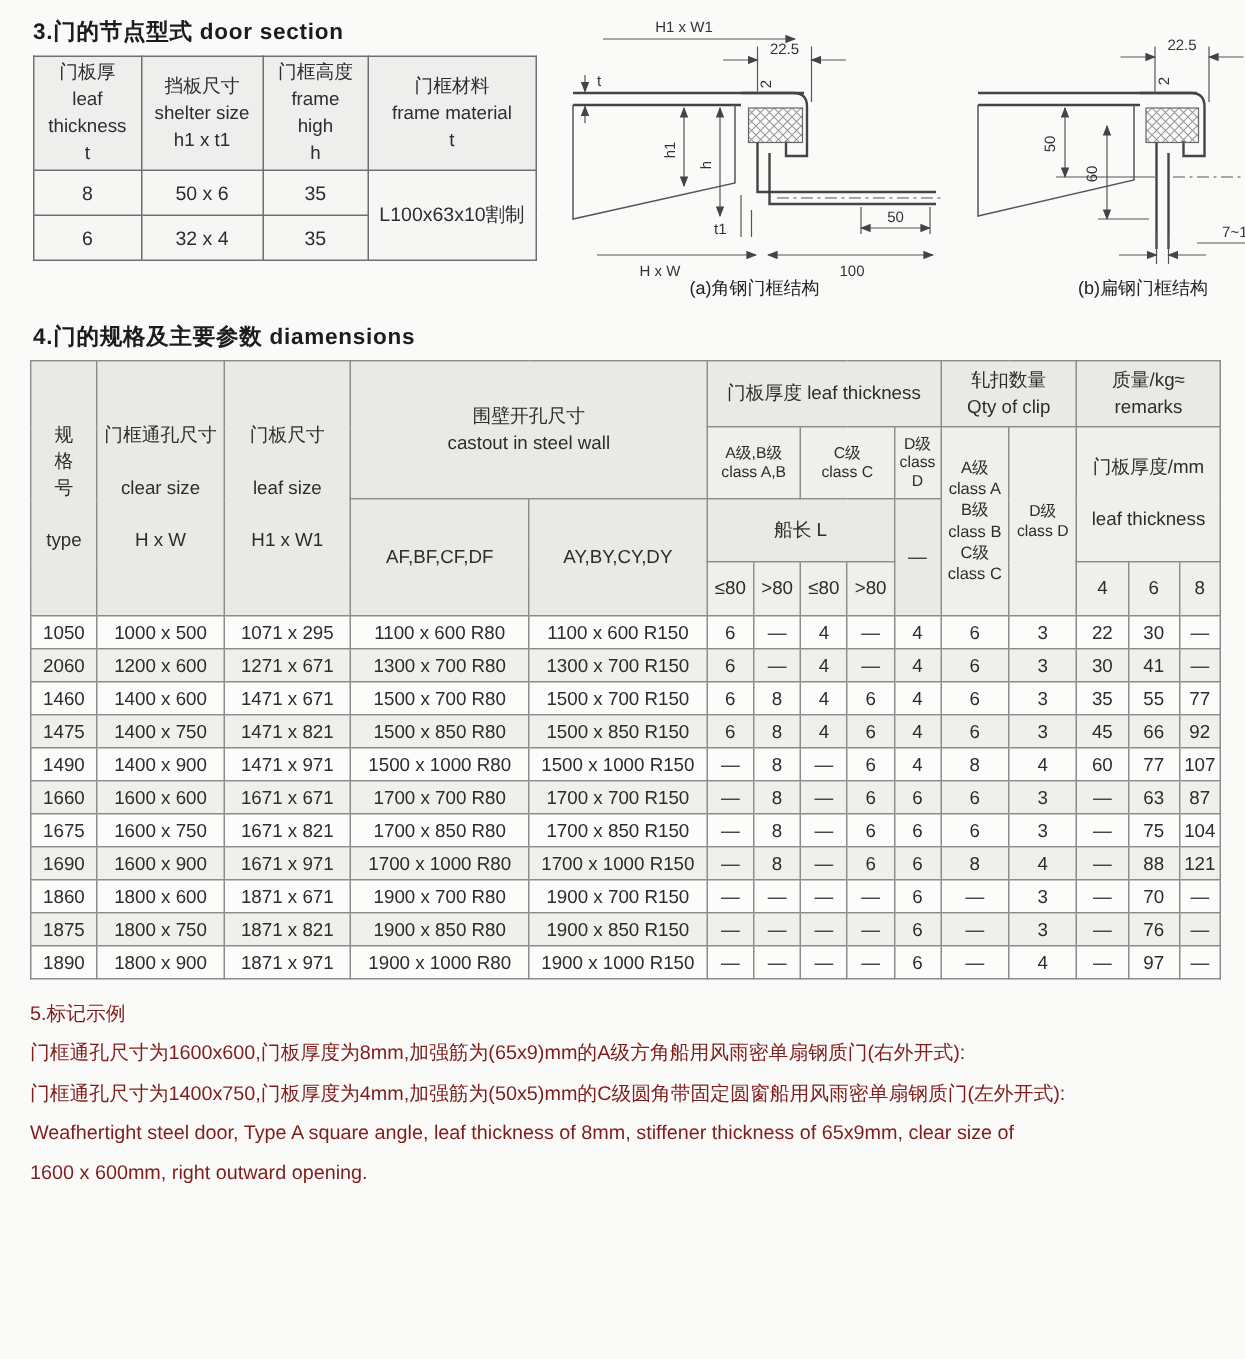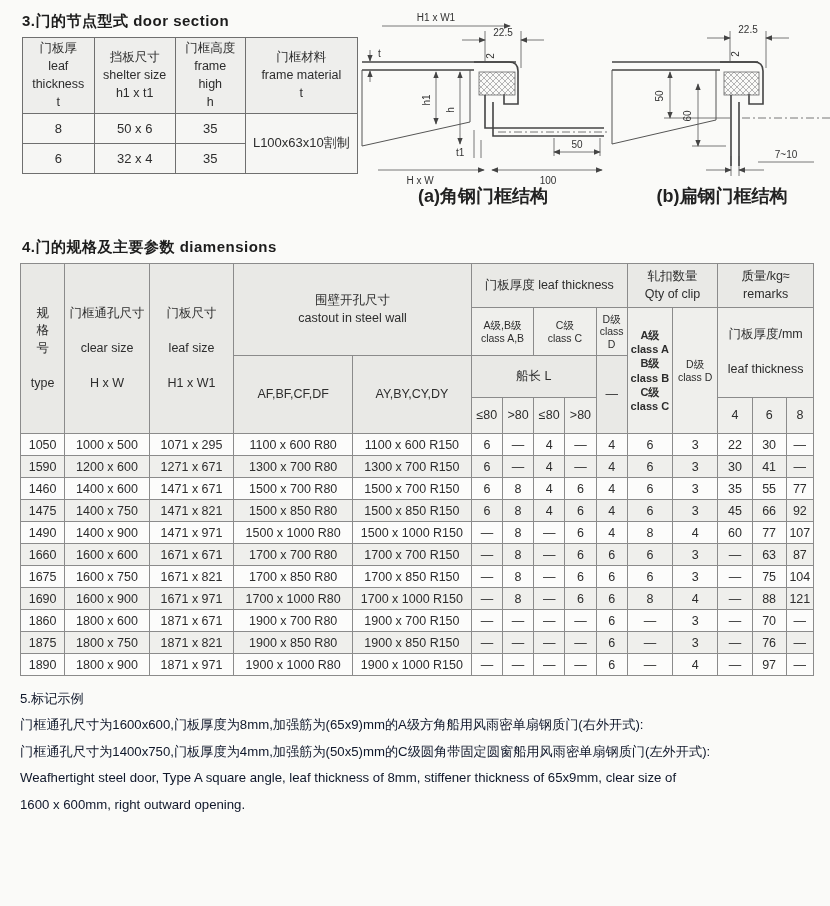--- a/index.html
+++ b/index.html
@@ -11,58 +11,58 @@
     -webkit-font-smoothing:antialiased;
   }
   .page{padding:6px 16px 10px 18px;position:relative;}
 
   .sec-title{
     font-size:15px;font-weight:bold;color:#1c1c1c;
     margin:6px 0 6px 4px;letter-spacing:0.5px;
   }
 
   
-  .top-row{display:flex;align-items:flex-start;}
+  .top-row{display:flex;align-items:flex-start;gap:20px;}
   .s3-block{width:340px;flex:0 0 auto;}
   .t3{border-collapse:collapse;margin-left:4px;}
   .t3 td{
     border:1px solid #6f6f6f;text-align:center;
     font-size:12.5px;padding:1px 5px;background:#f6f6f4;
   }
   .t3 td.hd{
     background:#eeeeec;white-space:pre-line;line-height:1.45;
     height:58px;font-size:12.5px;
   }
   .t3 td.dat{height:27px;font-size:13px;}
   .diagram{flex:0 0 auto;text-align:center;}
   .diagram svg{display:block;}
-  .dcap{font-size:18px;color:#222;margin-top:-4px;font-weight:bold;}
+  .dcap{font-size:12px;color:#222;margin-top:-4px;font-weight:normal;}
   svg text{font-family:"Liberation Sans","DejaVu Sans",sans-serif;fill:#333;}
   .dim{font-size:10px;}
   .thin{stroke:#555;stroke-width:1;fill:none;}
   .thick{stroke:#444;stroke-width:1.6;fill:none;}
   .dimln{stroke:#555;stroke-width:0.8;fill:none;}
   .dash{stroke:#555;stroke-width:0.8;fill:none;stroke-dasharray:8 3 2 3;}
 
   
   .t4{border-collapse:collapse;table-layout:fixed;width:794px;margin-left:2px;}
   .t4 td{
     border:1px solid #8b8b8b;text-align:center;vertical-align:middle;
     font-size:12.5px;padding:0 1px;overflow:hidden;
   }
   .t4 td.h{background:#e9e9e6;white-space:pre-line;line-height:1.4;}
   .t4 td.h.sm{font-size:10.5px;line-height:1.2;}
-  .t4 td.h.stack{font-size:11px;line-height:1.3;font-weight:bold;}
+  .t4 td.h.stack{font-size:11px;line-height:1.3;}
   .t4 tbody td{height:21px;background:#fcfcfb;}
   .t4 tbody tr:nth-child(even) td{background:#efefec;}
   .r1{height:44px;} .r2{height:48px;} .r3{height:42px;} .r4{height:36px;}
 
   
   .notes{margin-top:10px;margin-left:2px;}
-  .notes div{font-size:13.2px;line-height:2.0;color:#0f172a;}
+  .notes div{font-size:13.2px;line-height:2.0;color:#7f1d1d;}
 </style>
 </head>
 <body>
 
 <div class="page">
 
   <div class="top-row">
 
     <div class="s3-block">
       <div class="sec-title">3.门的节点型式  door  section</div>
@@ -189,21 +189,21 @@
         <line class="dimln" x1="131" y1="150" x2="131" y2="170"></line>
         <line class="dimln" x1="98" y1="164" x2="123" y2="164" marker-end="url(#arB)"></line>
         <line class="dimln" x1="131" y1="164" x2="156" y2="164" marker-start="url(#arB)"></line>
         <line class="dimln" x1="150" y1="156" x2="206" y2="156"></line>
         <text class="dim" x="178" y="152" text-anchor="middle">7~10</text>
       </svg>
       <div class="dcap">(b)扁钢门框结构</div>
     </div>
   </div>
 
-  <div class="sec-title" style="margin-top:30px">4.门的规格及主要参数 diamensions</div>
+  <div class="sec-title" style="margin-top:14px">4.门的规格及主要参数 diamensions</div>
 
   <table class="t4">
     <colgroup>
       <col style="width:44px">
         <col style="width:84px">
         <col style="width:84px">
       <col style="width:118px">
         <col style="width:118px">
       <col style="width:31px">
         <col style="width:31px">
@@ -288,21 +288,21 @@
           <td>4</td>
           <td>—</td>
           <td>4</td>
           <td>6</td>
           <td>3</td>
           <td>22</td>
           <td>30</td>
           <td>—</td>
         </tr>
         <tr>
-          <td>1590</td>
+          <td>2060</td>
           <td>1200 x 600</td>
           <td>1271 x 671</td>
           <td>1300 x 700 R80</td>
           <td>1300 x 700 R150</td>
           <td>6</td>
           <td>—</td>
           <td>4</td>
           <td>—</td>
           <td>4</td>
           <td>6</td>

